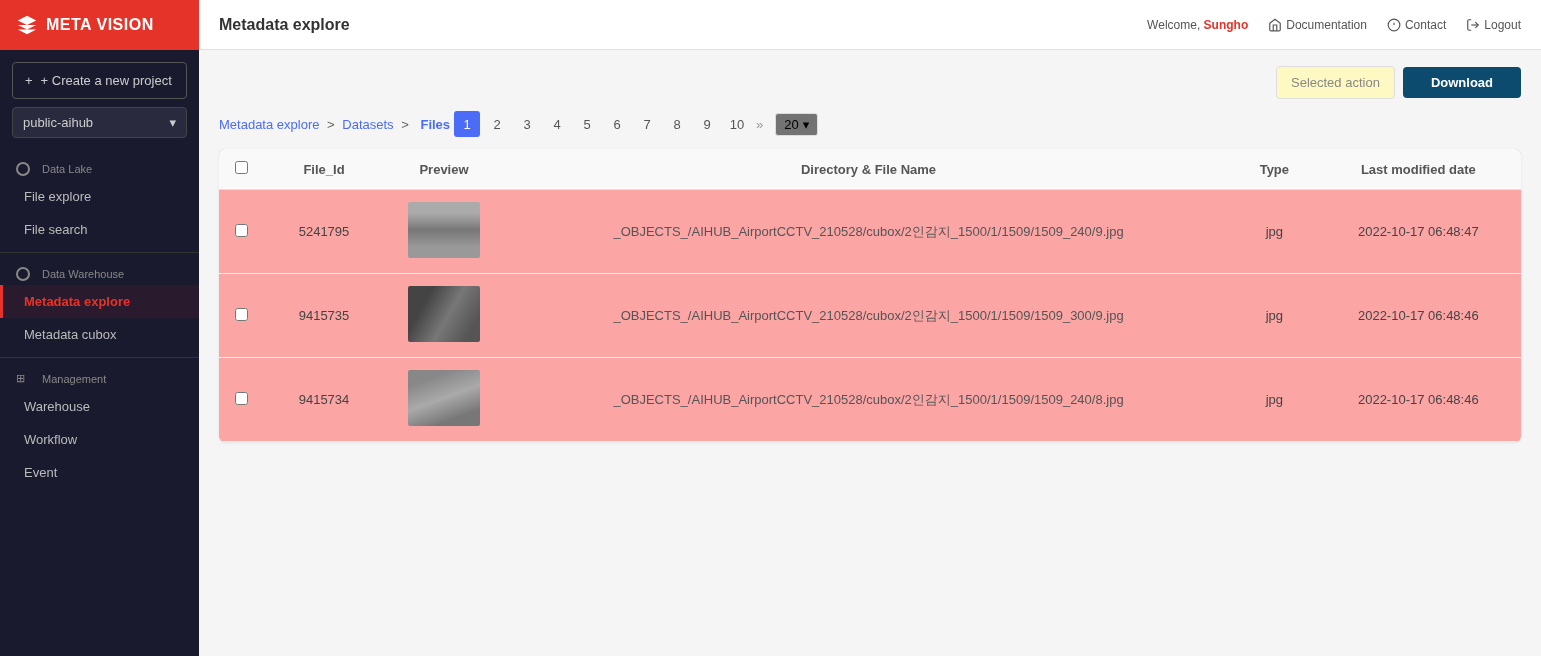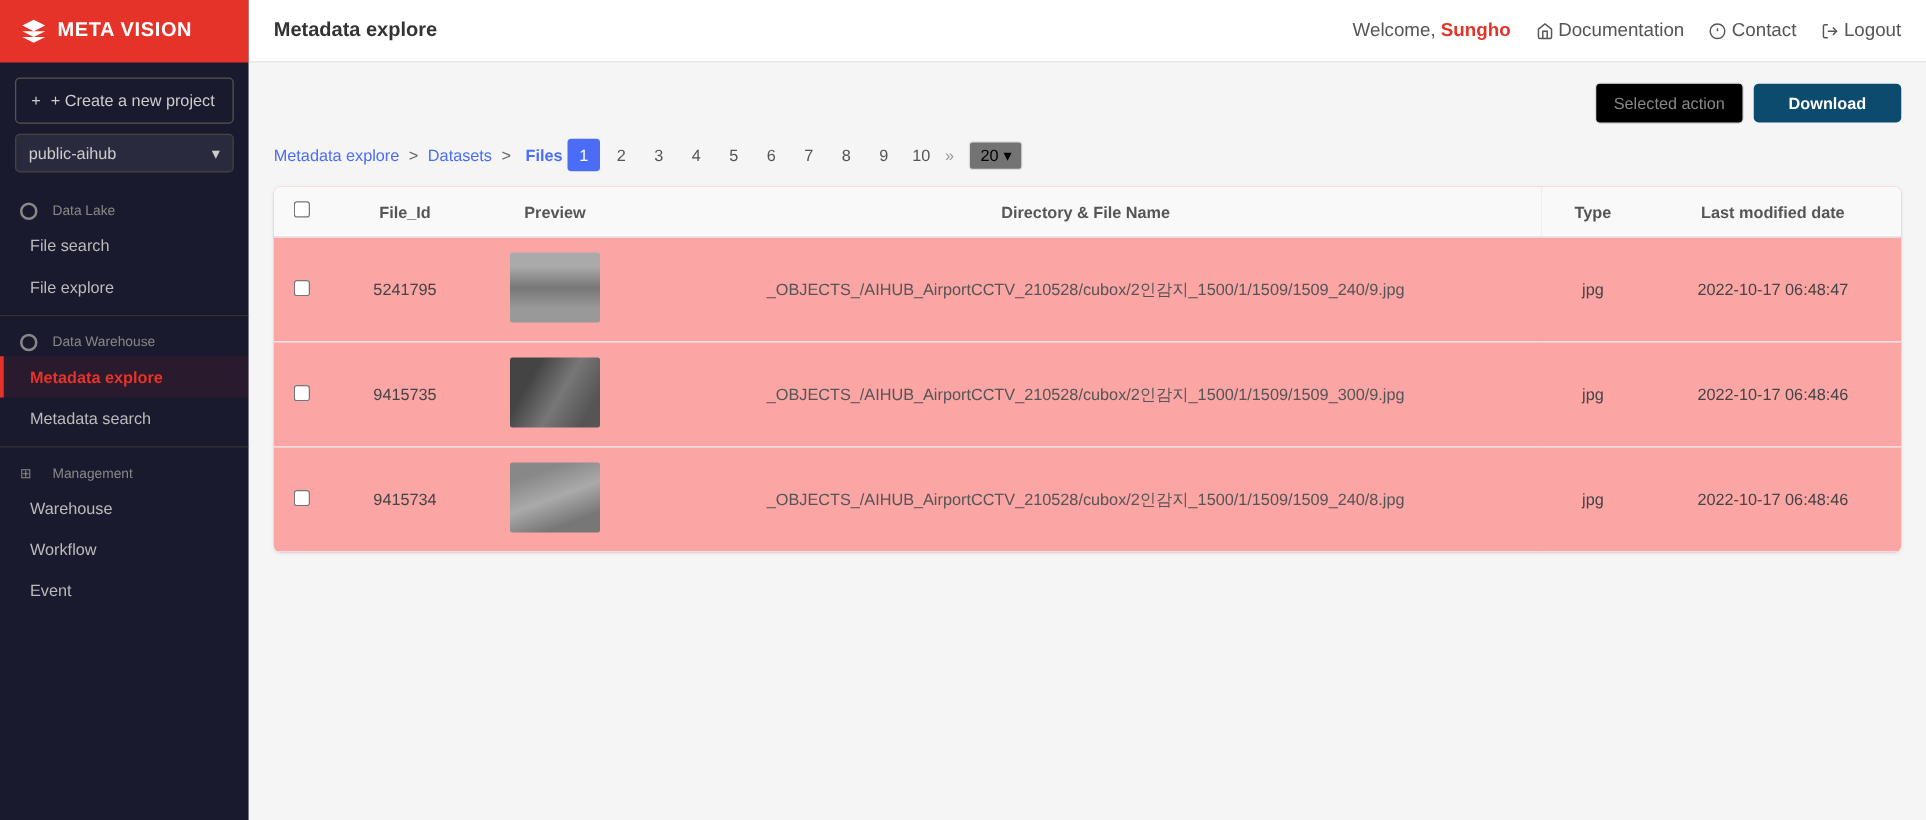--- a/index.html
+++ b/index.html
@@ -89,21 +89,21 @@
     .topbar {
       background: white;
       padding: 0 20px;
       height: 50px;
       display: flex;
       align-items: center;
       justify-content: space-between;
       border-bottom: 1px solid #e0e0e0;
     }
     .topbar-title { font-size: 16px; font-weight: 600; color: #333; }
-    .topbar-right { display: flex; align-items: flex-start; gap: 20px; font-size: 15px; color: #555; }
+    .topbar-right { display: flex; align-items: flex-start; gap: 20px; font-size: 12px; color: #555; }
     .topbar-right .welcome { color: #555; }
     .topbar-right .welcome span { color: #e63329; font-weight: 600; }
     .topbar-link { display: flex; align-items: center; gap: 4px; color: #555; cursor: pointer; }
 
     
     .content {
       flex: 1;
       overflow-y: auto;
       padding: 16px 20px;
     }
@@ -113,21 +113,21 @@
       display: flex;
       justify-content: flex-end;
       align-items: center;
       gap: 8px;
       margin-bottom: 12px;
     }
     .selected-action-label {
       padding: 8px 14px;
       border: 1px solid #ddd;
       border-radius: 4px;
-      background: #000000;
+      background: #fef9c3;
       font-size: 13px;
       color: #888;
     }
     .download-btn {
       background: #0c4a6e;
       color: white;
       border: none;
       padding: 8px 28px;
       border-radius: 4px;
       cursor: pointer;
@@ -263,37 +263,37 @@
   <div class="project-selector">
     <span>public-aihub</span>
     <span>▾</span>
   </div>
 
   <div class="sidebar-section-label">
     <span class="sidebar-circle-icon"></span>
     <span>Data Lake</span>
   </div>
   <div class="sidebar-item">
+    <span>File explore</span>
+  </div>
+  <div class="sidebar-item">
     <span>File search</span>
-  </div>
-  <div class="sidebar-item">
-    <span>File explore</span>
   </div>
 
   <div class="sidebar-divider"></div>
 
   <div class="sidebar-section-label">
     <span class="sidebar-circle-icon"></span>
     <span>Data Warehouse</span>
   </div>
   <div class="sidebar-item active">
     <span>Metadata explore</span>
   </div>
   <div class="sidebar-item">
-    <span>Metadata search</span>
+    <span>Metadata cubox</span>
   </div>
 
   <div class="sidebar-divider"></div>
 
   <div class="sidebar-section-label">
     <span class="sidebar-grid-icon">⊞</span>
     <span>Management</span>
   </div>
   <div class="sidebar-item">
     <span>Warehouse</span>

